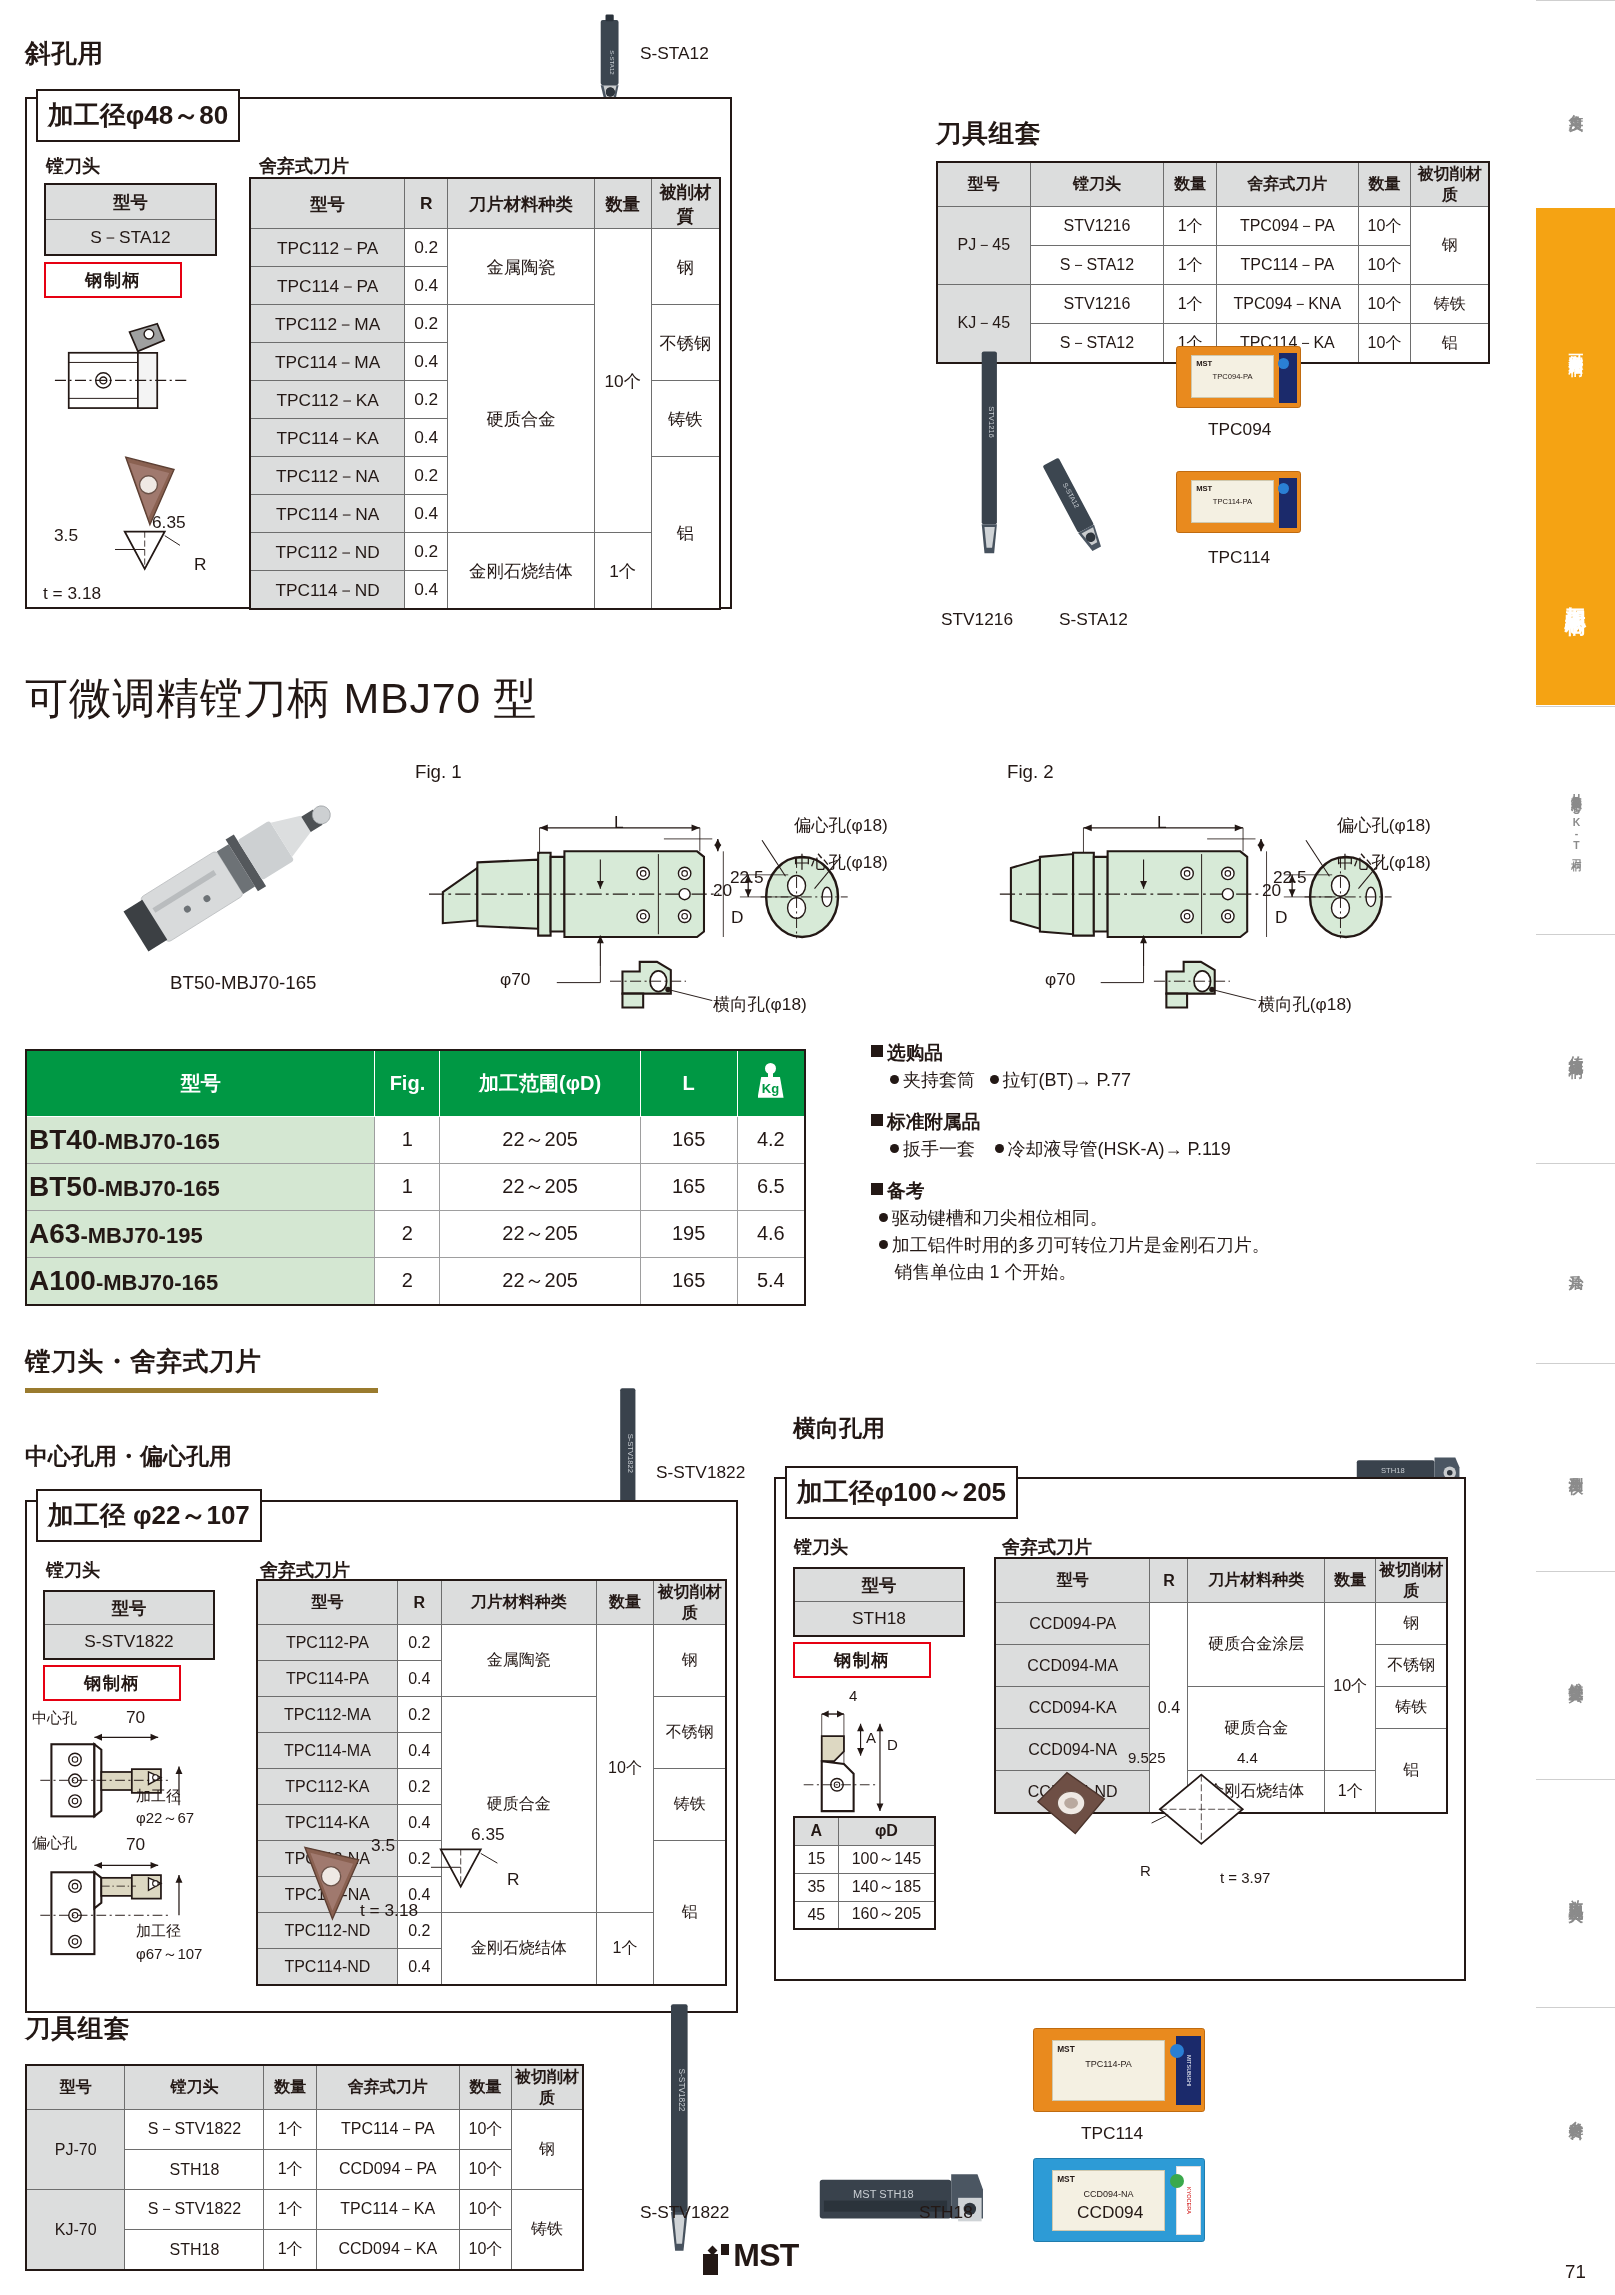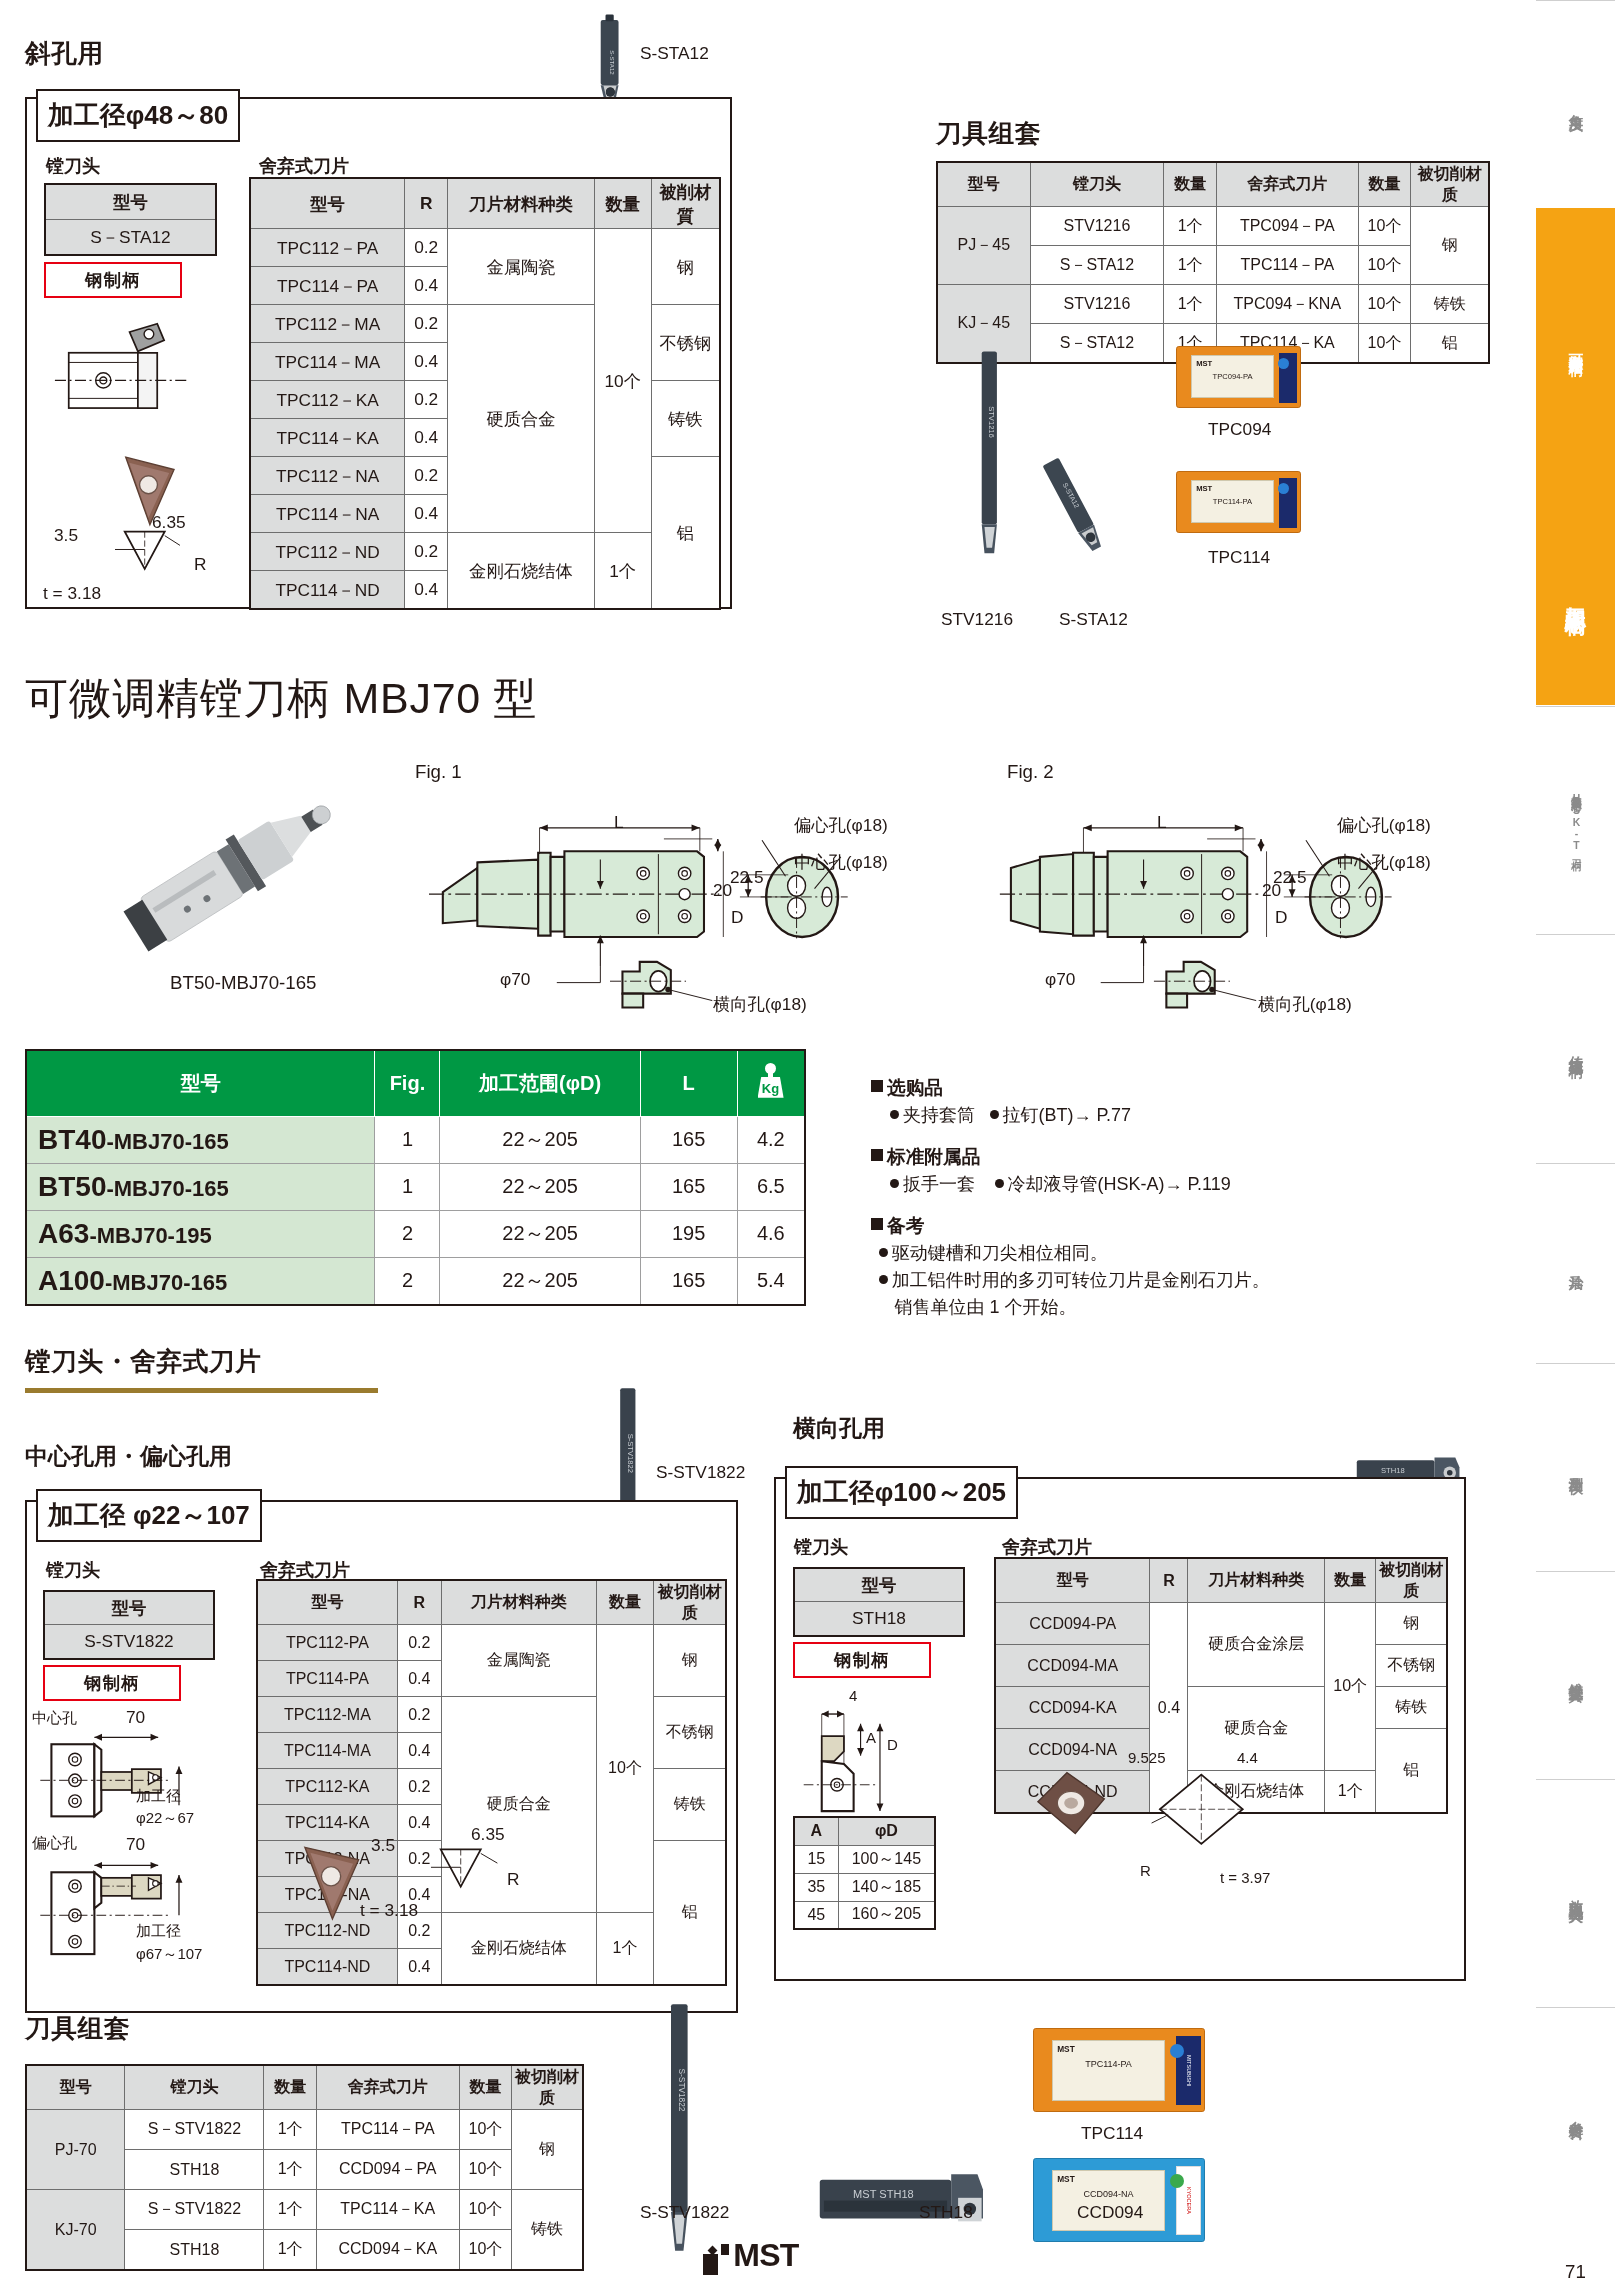--- a/index.html
+++ b/index.html
@@ -73,21 +73,21 @@
   table.green { border-collapse:collapse; position:absolute; border:2.1px solid #231815; }
   table.green th {
     background:#009844; color:#ffffff; font-size:20px; font-weight:bold;
     border:0.7px solid #ffffff; padding:7px 4.2px;
   }
   table.green td {
     border:0.7px solid #9e9e9f; font-size:20px; text-align:center; color:#231815;
     padding:7px 2.8px; background:#ffffff;
   }
   table.green td.model {
-    background:#d4e7d2; text-align:left; padding-left:11px; font-weight:bold;
+    background:#d4e7d2; text-align:left; padding-left:2px; font-weight:bold;
     font-size:22px; letter-spacing:0px;
   }
   table.green td.model .big { font-size:28px; font-weight:bold; }
 
   
   .notes { position:absolute; font-size:18px; line-height:1.5; color:#231815; }
   .notes .nh { font-weight:bold; font-size:18.7px; margin-top:5.5px; }
   .notes .nl { margin-left:19.4px; }
   .sq { display:inline-block; width:11.8px; height:11.8px; background:#231815; margin-right:4.2px; vertical-align:1.4px;}
   .dot { display:inline-block; width:9px; height:9px; border-radius:50%; background:#231815; margin-right:3.5px; vertical-align:1.4px;}
@@ -554,21 +554,21 @@
         <tr style="height: 43px;">
           <td class="model"><span class="big">A100</span>-MBJ70-165</td>
           <td>2</td>
           <td>22～205</td>
           <td>165</td>
           <td>5.4</td>
         </tr>
       </tbody>
     </table>
 
-  <div class="notes" style="left:871px;top:1068px;width:588px;">
+  <div class="notes" style="left:871px;top:1033px;width:588px;">
     <div class="nh"><span class="sq"></span><span>选购品</span></div>
     <div class="nl">
       <span class="dot"></span><span>夹持套筒</span>&nbsp;&nbsp;
       <span class="dot"></span><span>拉钉(BT)→ P.77</span>
     </div>
     <div class="nh" style="margin-top:14px;"><span class="sq"></span><span>标准附属品</span></div>
     <div class="nl">
       <span class="dot"></span><span>扳手一套</span>&nbsp;&nbsp;&nbsp;
       <span class="dot"></span><span>冷却液导管(HSK-A)→ P.119</span>
     </div>

